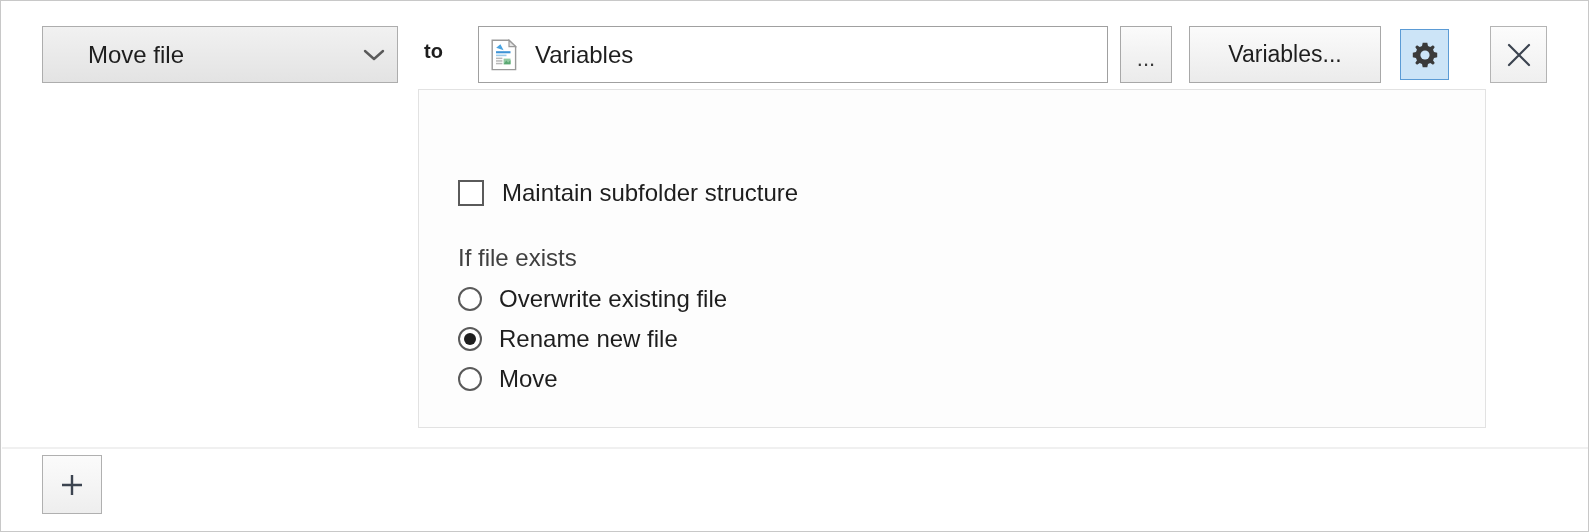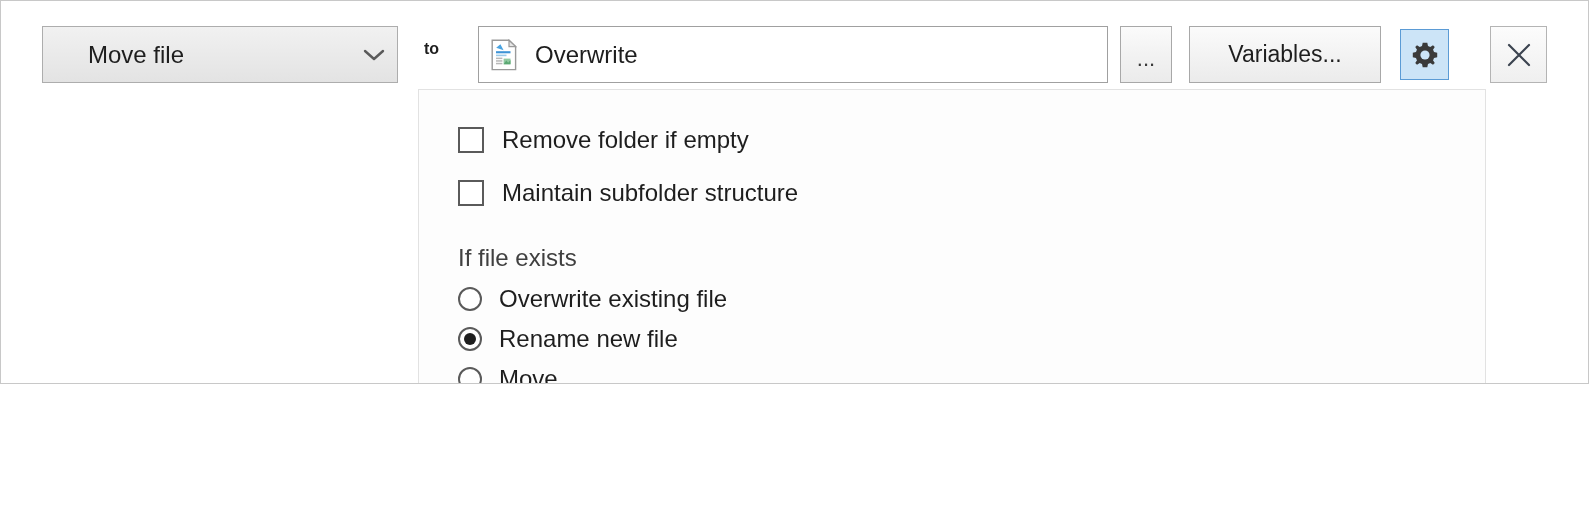--- a/index.html
+++ b/index.html
@@ -9,21 +9,21 @@
     background: #ffffff;
   }
   body {
     font-family: "Liberation Sans", sans-serif;
     -webkit-font-smoothing: antialiased;
   }
 
   #app {
     position: relative;
     width: 1589px;
-    height: 384px;
+    height: 532px;
     background: #ffffff;
     border: 1px solid #c8c8c8;
     overflow: hidden;
   }
 
   
   .action-row {
     position: absolute;
     left: 0;
     top: 0;
@@ -57,21 +57,21 @@
     display: flex;
     align-items: center;
     justify-content: center;
   }
   .action-dropdown .dd-chevron svg { display: block; }
 
   .to-label {
     position: absolute;
     left: 423px;
     top: 40px;
-    font-size: 16px;
+    font-size: 20px;
     font-weight: bold;
     color: #1e1e1e;
     line-height: 1;
   }
 
   .path-field {
     position: absolute;
     left: 477px;
     top: 25px;
     width: 630px;
@@ -280,21 +280,21 @@
           <path d="M5.2 8.8 L9.4 5.2 L12.6 11.2 Z" fill="#4aa3e0"></path>
           <rect x="5" y="12.2" width="14.5" height="2.1" fill="#3d93d6"></rect>
           <rect x="5" y="15.6" width="10.5" height="1.6" fill="#9ccbe9"></rect>
           <rect x="5" y="18.6" width="6.4" height="1.5" fill="#b8b8b8"></rect>
           <rect x="5" y="21.2" width="6.4" height="1.5" fill="#b8b8b8"></rect>
           <rect x="5" y="23.8" width="6.4" height="1.5" fill="#b8b8b8"></rect>
           <rect x="12.6" y="19.6" width="6.9" height="5.7" fill="#8fc8a0"></rect>
           <path d="M12.6 25.3 L15.3 21.4 L17.2 23.8 L19.5 21.0 L19.5 25.3 Z" fill="#5aa872"></path>
         </svg>
       </span>
-      <span class="path-text">Overwrite</span>
+      <span class="path-text">Variables</span>
     </div>
 
     <div class="btn-ellipsis">
       <span>...</span>
     </div>
 
     <div class="btn-variables">
       <span>Variables...</span>
     </div>
 
@@ -318,24 +318,20 @@
       <span>
         <svg width="28" height="28" viewBox="0 0 28 28" aria-hidden="true">
           <path d="M4 4 L24 24 M24 4 L4 24" stroke="#3c4450" stroke-width="2.2" stroke-linecap="round"></path>
         </svg>
       </span>
     </div>
   </div>
 
   <div class="settings-panel">
 
-    <div class="opt-row" style="left:39px; top:37px;">
-      <span class="checkbox-box"></span>
-      <span class="opt-label">Remove folder if empty</span>
-    </div>
 
     <div class="opt-row" style="left:39px; top:90px;">
       <span class="checkbox-box"></span>
       <span class="opt-label">Maintain subfolder structure</span>
     </div>
 
     <div class="group-title">If file exists</div>
 
     <div class="opt-row radio-row" style="left:39px; top:237px;">
       <span class="radio-circle checked"></span>

